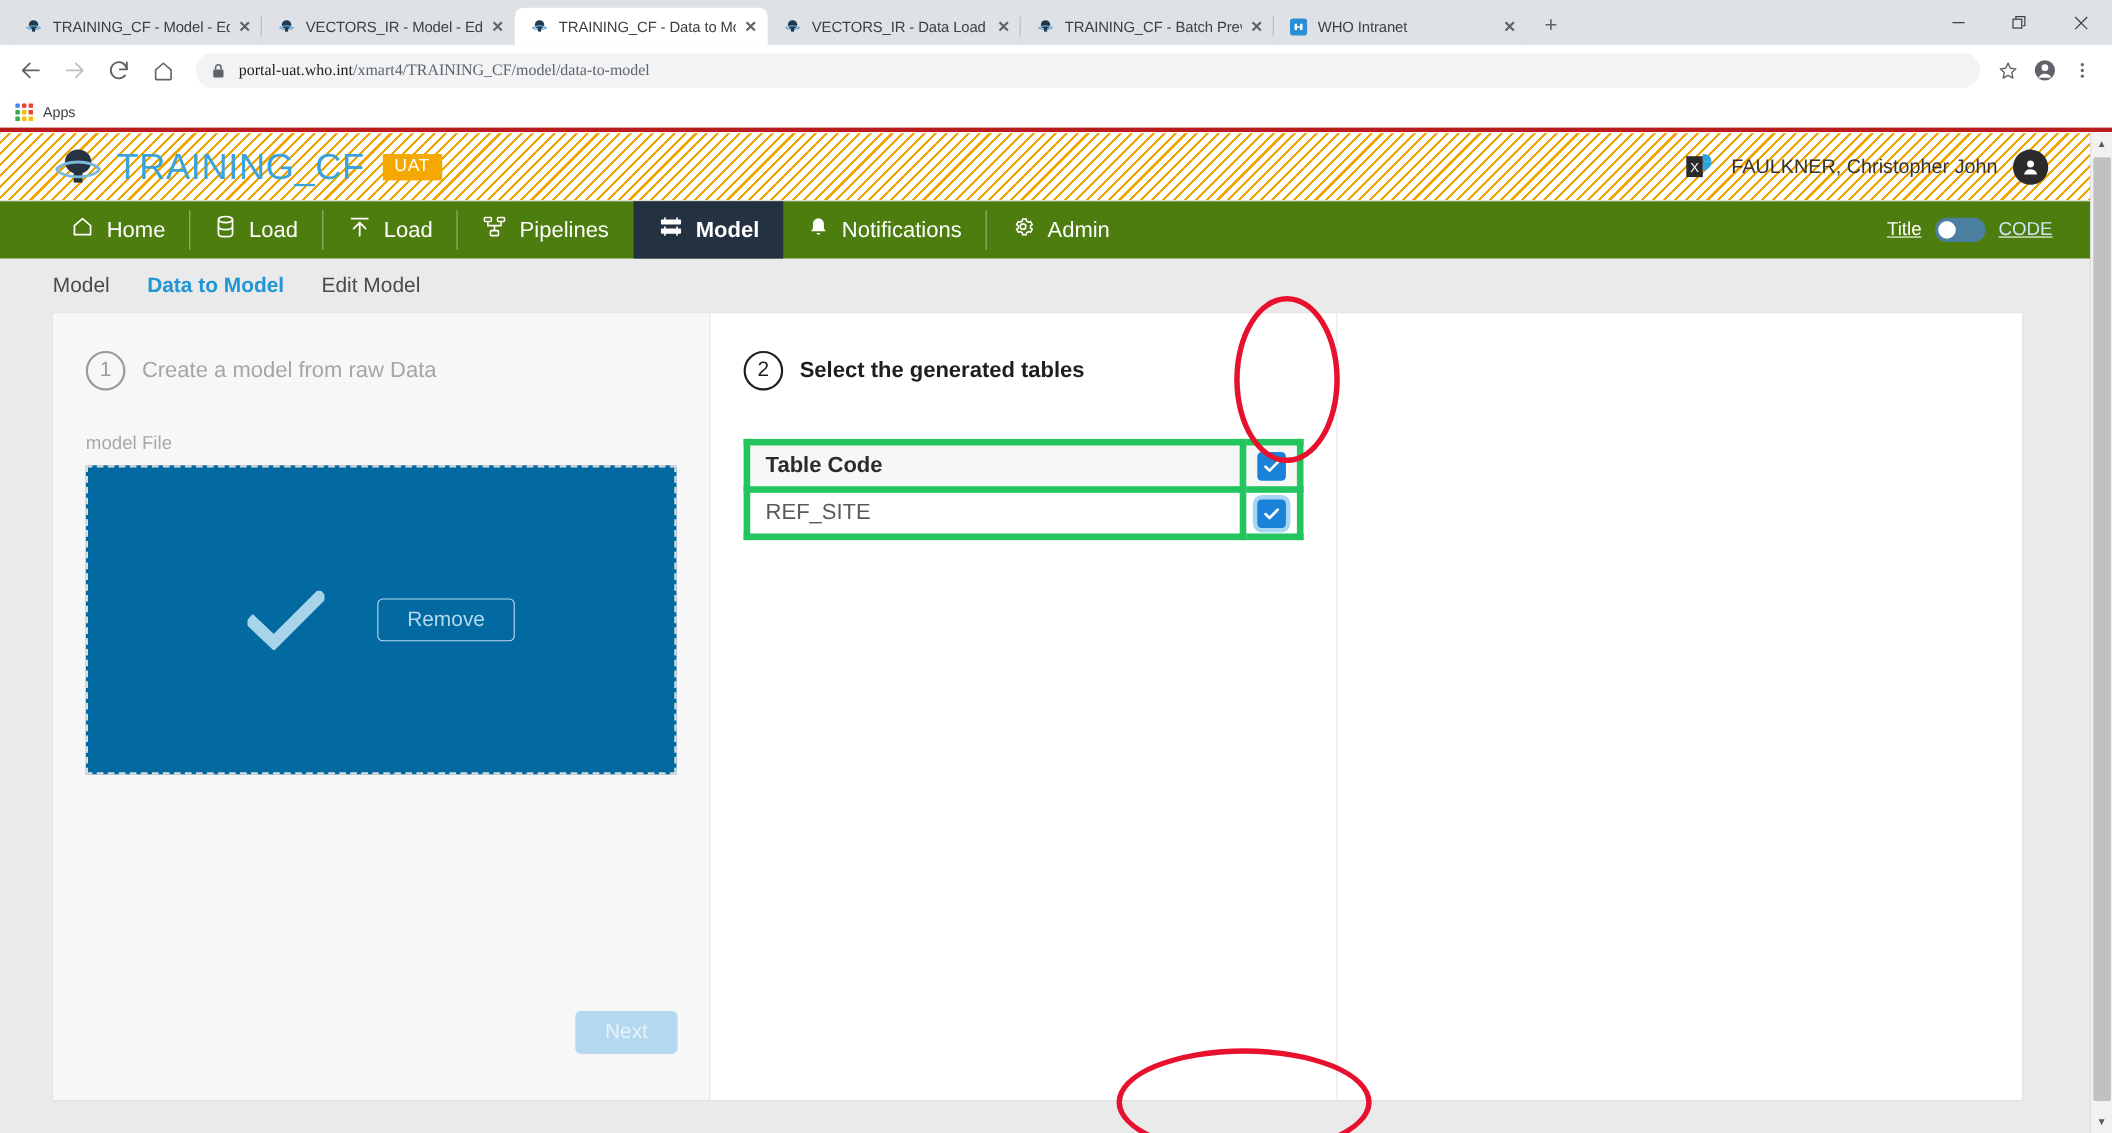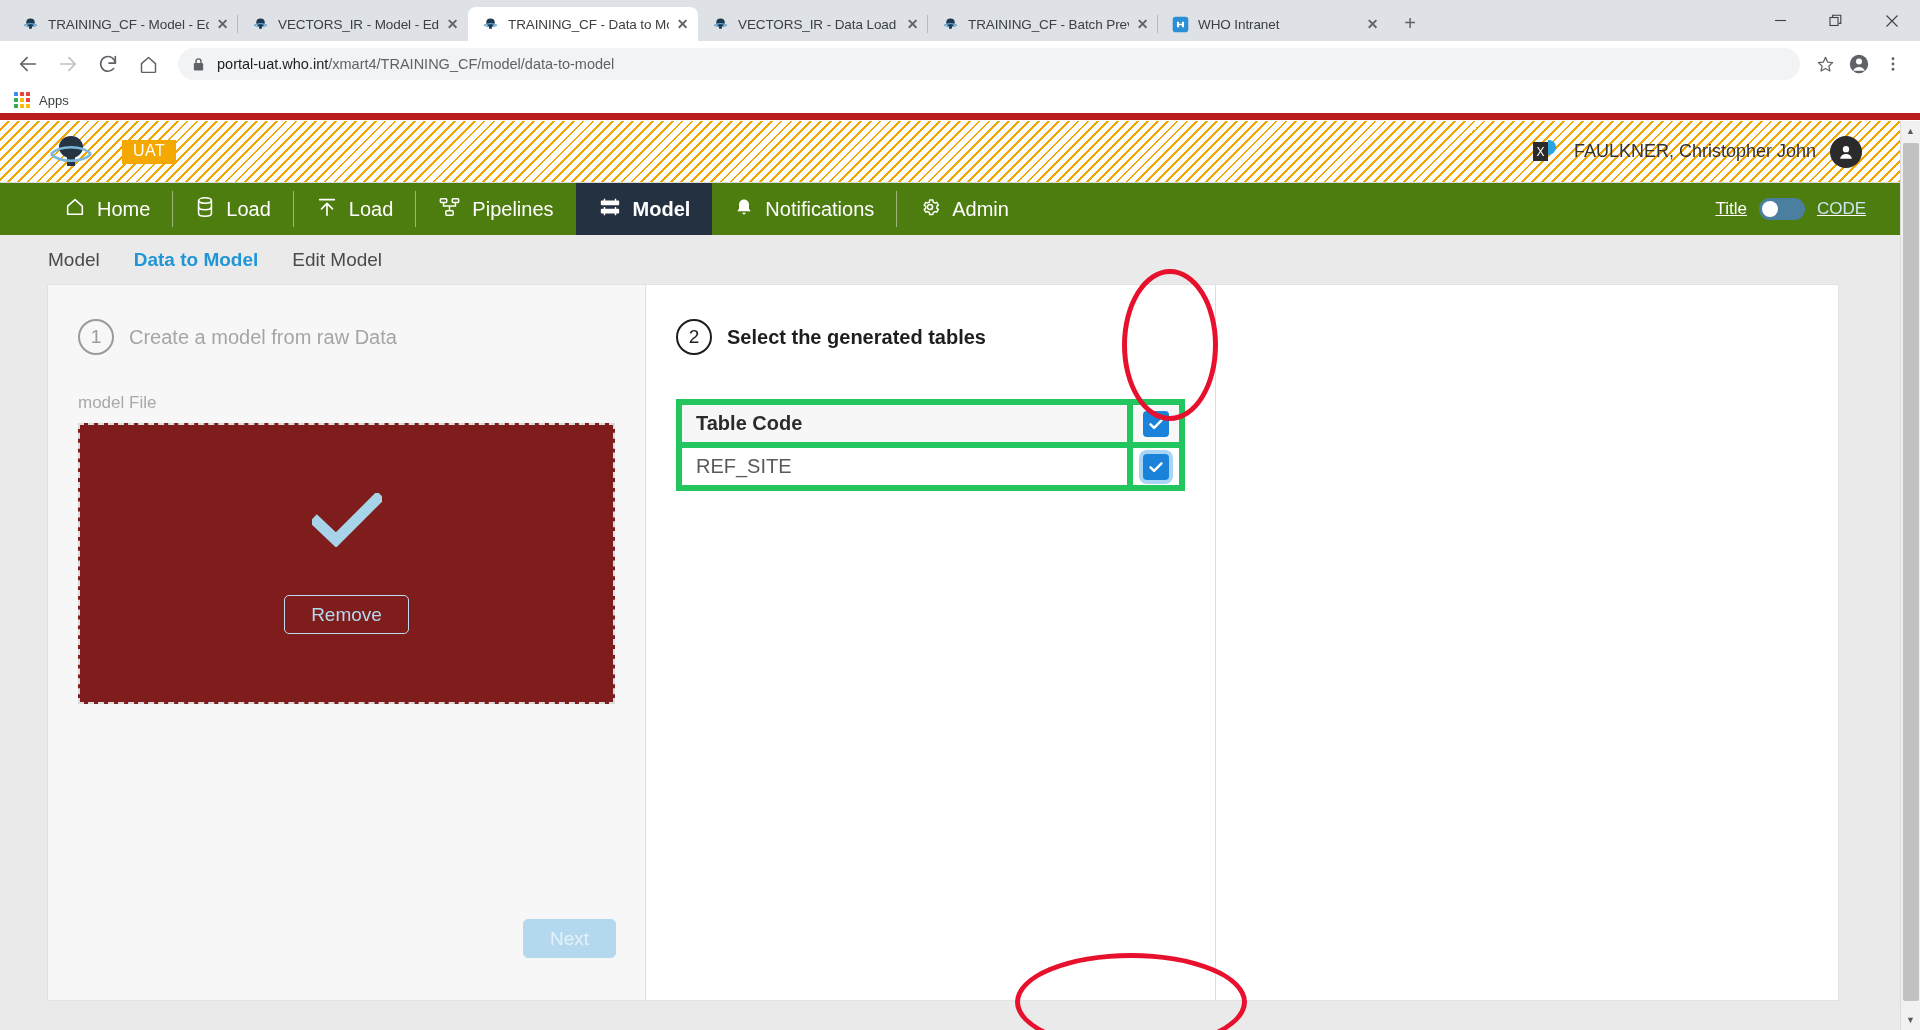--- a/index.html
+++ b/index.html
@@ -65,27 +65,27 @@
     display: flex; align-items: center; justify-content: center;
     color: #5f6368;
   }
   .navbtn.disabled { color: #bdc1c6; }
   .omnibox {
     flex: 1 1 auto; height: 32px; background: #f1f3f4;
     border-radius: 16px; display: flex; align-items: center;
     padding: 0 14px; margin: 0 8px;
   }
   .omnibox .lock { margin-right: 12px; display: flex; align-items: center; }
-  .url { font-size: 14.5px; color: #202124; white-space: nowrap; }
+  .url { font-size: 14.5px; color: #202124; white-space: nowrap; font-family: Liberation Serif, serif; }
   .url .dim { color: #5f6368; }
   .tb-icon { width: 34px; height: 34px; display: flex; align-items: center; justify-content: center; color: #5f6368; }
 
   .bookmarkbar {
     height: 33px; background: #ffffff; display: flex; align-items: center;
-    padding-left: 14px; border-bottom: 7px solid #b91c1c;
+    padding-left: 14px; border-bottom: 4px solid #b91c1c;
   }
   .apps-grid {
     width: 16px; height: 16px; margin-right: 9px;
     display: grid; grid-template-columns: repeat(3, 4px);
     grid-template-rows: repeat(3, 4px); gap: 2px;
   }
   .apps-grid i { display: block; width: 4px; height: 4px; border-radius: 0.5px; }
   .bm-label { font-size: 13px; color: #3c4043; }
 
   
@@ -199,22 +199,22 @@
   }
   .step-num.dark { border-color: #1e1e1e; color: #1e1e1e; }
   .step-title { font-size: 20px; color: #a5a5a5; }
   .step-title.dark { color: #1e1e1e; font-weight: 700; }
 
   .from-file-label {
     margin-top: 38px; font-size: 17px; color: #a9a9a9;
   }
   .dropzone {
     margin-top: 10px; height: 281px;
-    border: 2px dashed #dcdcdc; background: #7f1d1d;
-    display: flex; flex-direction: column;
+    border: 2px dashed #dcdcdc; background: #0369a1;
+    display: flex; flex-direction: row;
     align-items: center; justify-content: center; gap: 48px;
   }
   .big-check { width: 70px; height: 54px; }
   .btn {
     font-size: 19px; padding: 9px 26px; border-radius: 5px;
     background: transparent; border: 1px solid #1b8fc9; color: #1b8fc9;
     line-height: 1;
   }
   .btn.ghost-disabled { border-color: #bcdcef; color: #b4d8ee; }
   .btn.primary {
@@ -448,20 +448,21 @@
       <div class="apphead">
         <div class="logo-wrap">
           <span class="logo-mark">
             <svg width="46" height="40" viewBox="0 0 46 40">
                 <ellipse cx="23" cy="15" rx="12" ry="11" fill="#263340"></ellipse>
                 <rect x="19" y="21" width="8" height="13" fill="#263340"></rect>
                 <path d="M3 22 C12 13, 34 13, 43 22" stroke="#7ab8db" stroke-width="2.6" fill="none"></path>
                 <path d="M3 22 C12 31, 34 31, 43 22" stroke="#7ab8db" stroke-width="2.6" fill="none"></path>
               </svg>
           </span>
+          <span class="app-title">TRAINING_CF</span>
           <span class="env-badge">UAT</span>
         </div>
         <div class="head-right">
           <span class="xl-icon">
             <svg width="28" height="30" viewBox="0 0 28 30">
                 <rect x="1" y="5" width="15" height="19" fill="#2b2b2b"></rect>
                 <text x="8.5" y="19" font-size="12" fill="#ffffff" text-anchor="middle" font-family="Liberation Sans">X</text>
                 <path d="M16 3 a7 7 0 0 1 8 7 h-8z" fill="#2aa3e0"></path>
                 <path d="M16 10 h8 a8 8 0 0 1 -8 8z" fill="#2aa3e0"></path>
               </svg>

